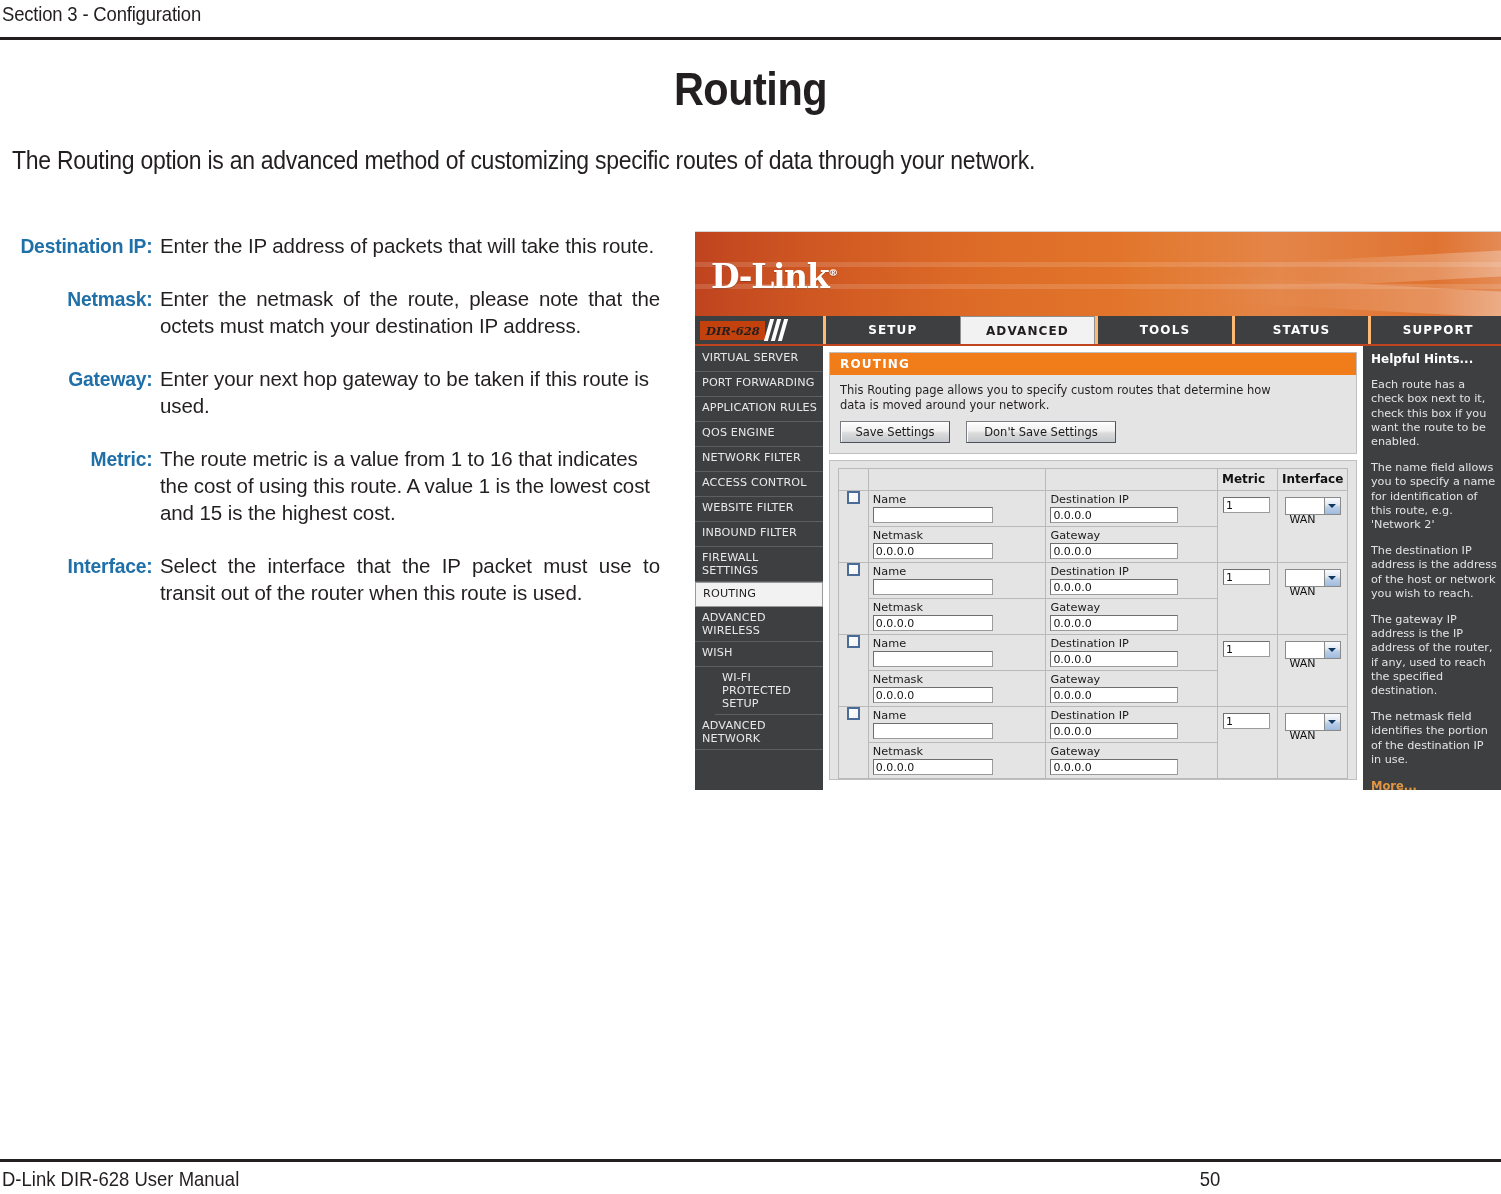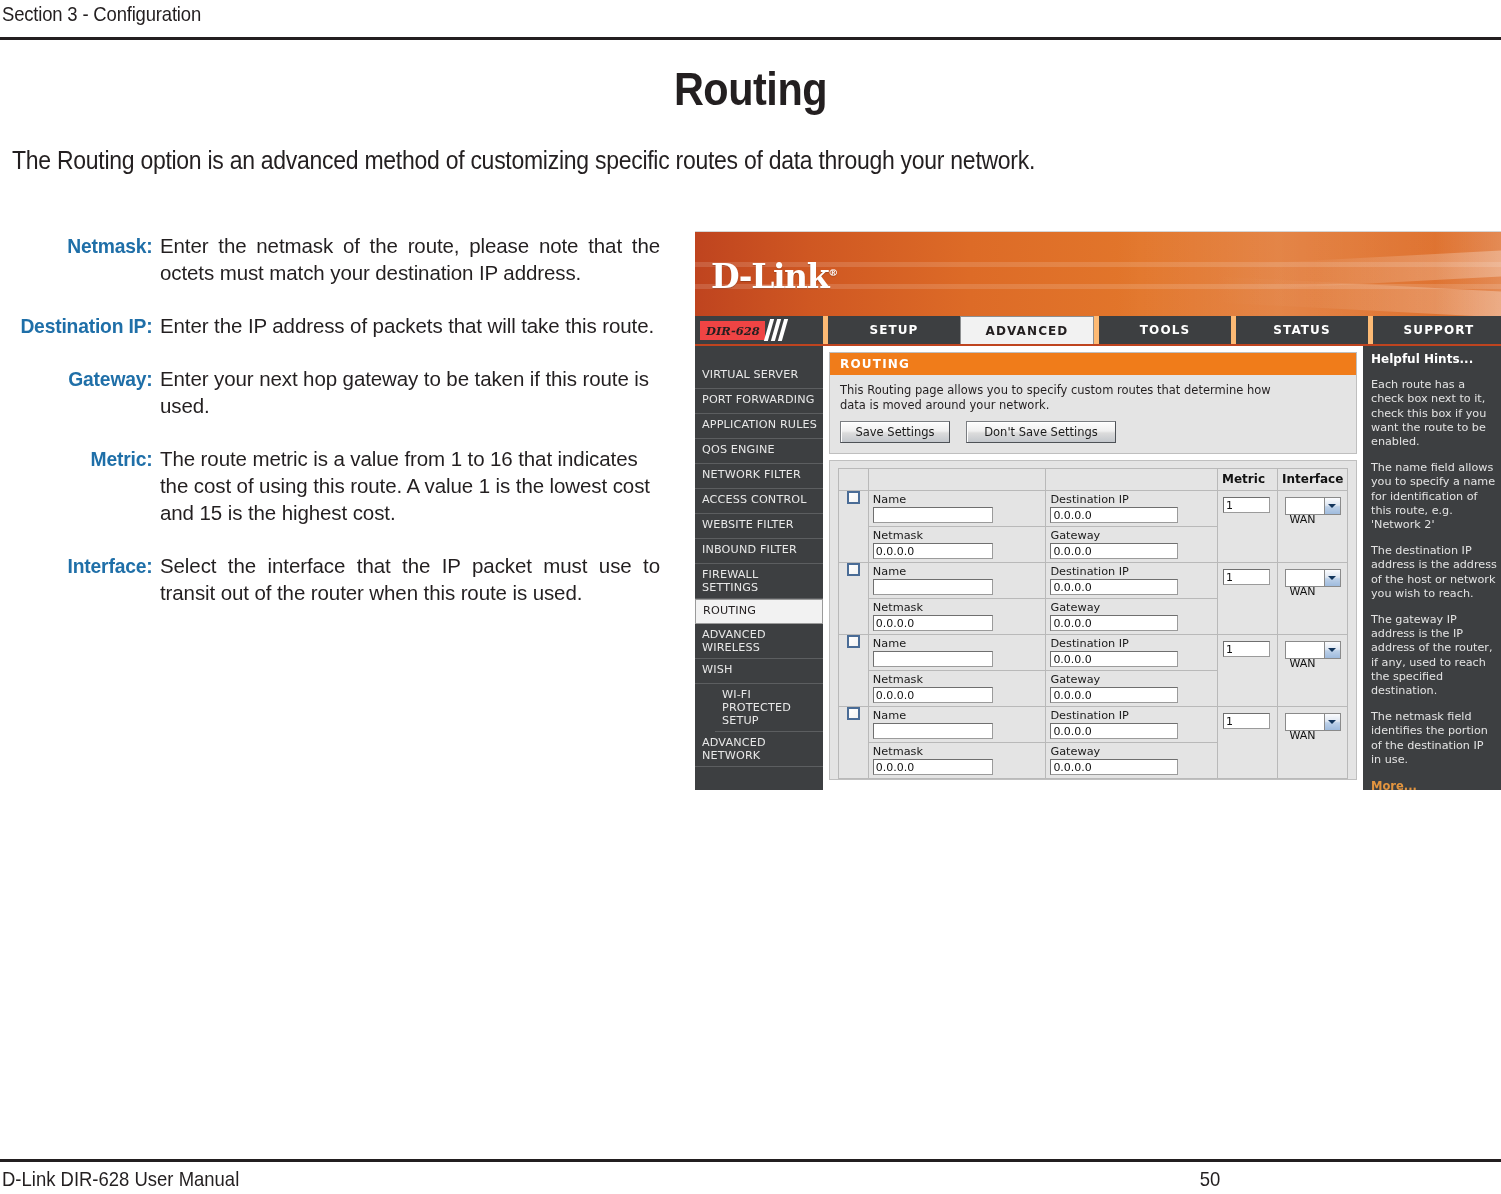--- a/index.html
+++ b/index.html
@@ -172,21 +172,21 @@
   .model-cell {
     width: 128px;
     flex: 0 0 128px;
     background: #3d3f41;
     position: relative;
     display: flex;
     align-items: center;
     overflow: hidden;
   }
   .model-badge {
-    background: #ef4444;
+    background: #c2410c;
     color: #231f20;
     font-family: "DejaVu Serif", serif;
     font-style: italic;
     font-weight: bold;
     font-size: 11.5px;
     padding: 4px 5px 3px 6px;
     margin-left: 5px;
     letter-spacing: 0px;
     line-height: 12px;
   }
@@ -205,41 +205,41 @@
   }
   .nav-tab {
     flex: 1 1 0;
     display: flex;
     align-items: center;
     justify-content: center;
     color: #ffffff;
     font-size: 12px;
     font-weight: bold;
     letter-spacing: 1.1px;
-    border-left: 5px solid #fdba74;
+    border-left: 3px solid #fdba74;
     background: #3d3f41;
   }
   .nav-tab.active {
     background: #f2f2f2;
     color: #231f20;
     border: 1px solid #8d8f90;
     border-bottom: none;
   }
 
   
   .ui-body {
     display: flex;
     height: 444px;
     background: #ffffff;
   }
   .ui-side {
     width: 128px;
     flex: 0 0 128px;
     background: #3d3f41;
-    padding-top: 18px;
+    padding-top: 1px;
   }
   .side-item {
     color: #e8e8e8;
     font-size: 11.2px;
     letter-spacing: 0.15px;
     padding: 4px 5px 4px 7px;
     border-bottom: 1px solid #5c5e60;
     line-height: 13px;
     min-height: 25px;
   }
@@ -455,27 +455,27 @@
     <div class="pg-head-text">Section 3 - Configuration</div>
     <div class="pg-head-rule"></div>
   </div>
 
   <div class="doc-title">Routing</div>
   <div class="doc-intro">The Routing option is an advanced method of customizing specific routes of data through your network.</div>
 
   <div class="deflist">
 
     <div class="defrow">
+      <div class="defterm">Destination IP:</div>
+      <div class="defdesc nojust">Enter the IP address of packets that will take this route.</div>
+    </div>
+
+    <div class="defrow">
       <div class="defterm">Netmask:</div>
       <div class="defdesc">Enter the netmask of the route, please note that the octets must match your destination IP address.</div>
-    </div>
-
-    <div class="defrow">
-      <div class="defterm">Destination IP:</div>
-      <div class="defdesc nojust">Enter the IP address of packets that will take this route.</div>
     </div>
 
     <div class="defrow">
       <div class="defterm">Gateway:</div>
       <div class="defdesc nojust">Enter your next hop gateway to be taken if this route is used.</div>
     </div>
 
     <div class="defrow">
       <div class="defterm">Metric:</div>
       <div class="defdesc nojust">The route metric is a value from 1 to 16 that indicates the cost of using this route. A value 1 is the lowest cost and 15 is the highest cost.</div>

